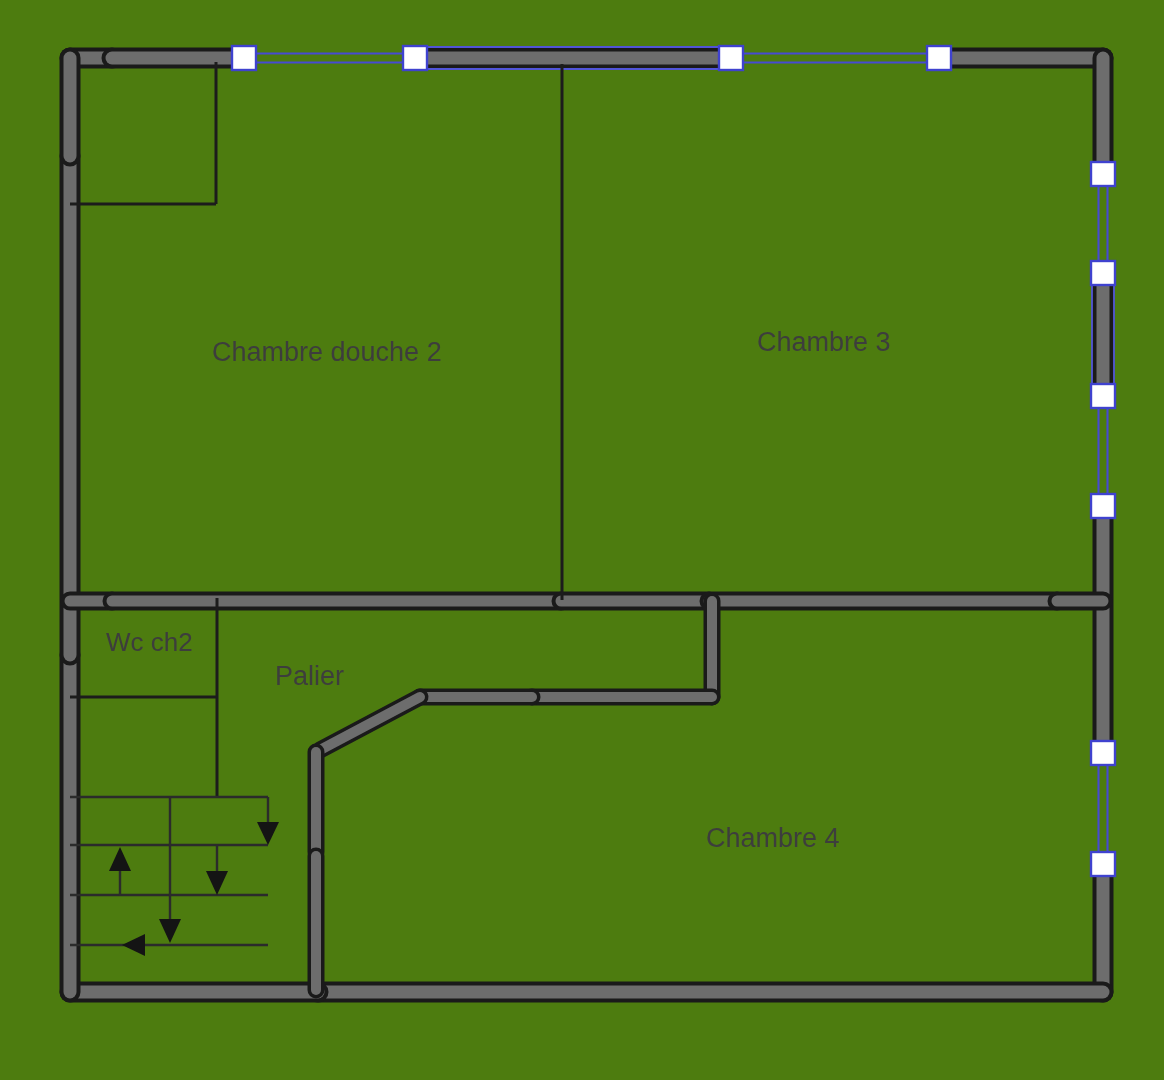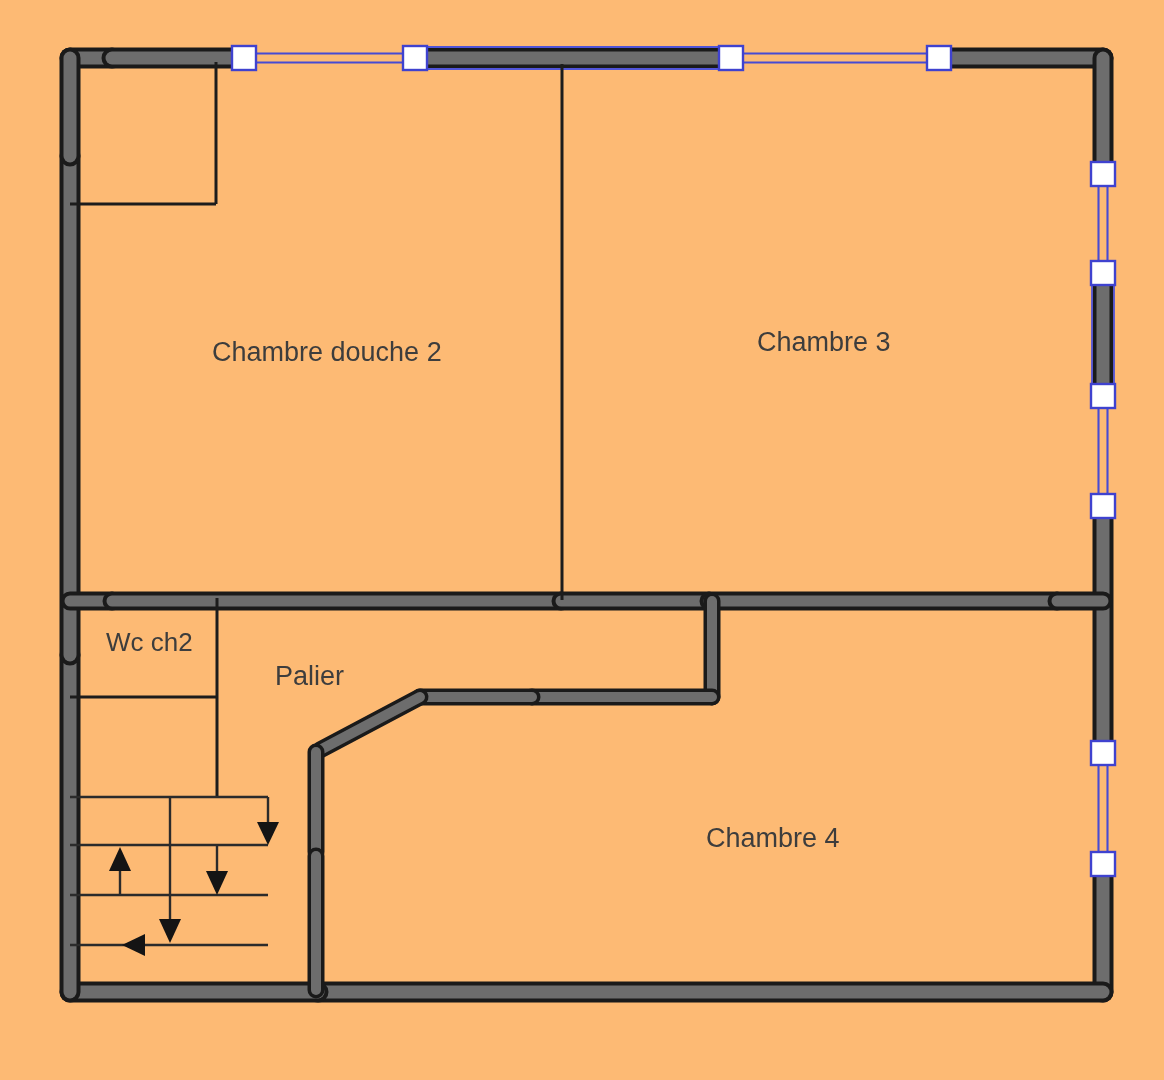--- a/index.html
+++ b/index.html
@@ -1,16 +1,16 @@
 <!DOCTYPE html>
 <html><head>
 <meta charset="utf-8">
 <style>
   html,body { margin:0; padding:0; background:#ffffff; }
-  .stage { position:relative; width:1164px; height:1080px; background:#fdba74; overflow:hidden; }
+  .stage { position:relative; width:1164px; height:1080px; background:#4d7c0f; overflow:hidden; }
   svg { display:block; }
 
   
   .ob { stroke:#1a1a1a; stroke-width:21; stroke-linecap:round; fill:none; }
   .og { stroke:#6d6d6d; stroke-width:13; stroke-linecap:round; fill:none; }
   
   .mb { stroke:#1a1a1a; stroke-width:19; stroke-linecap:round; fill:none; }
   .mg { stroke:#6d6d6d; stroke-width:11; stroke-linecap:round; fill:none; }
   
   .ib { stroke:#1a1a1a; stroke-width:17; stroke-linecap:round; fill:none; }

